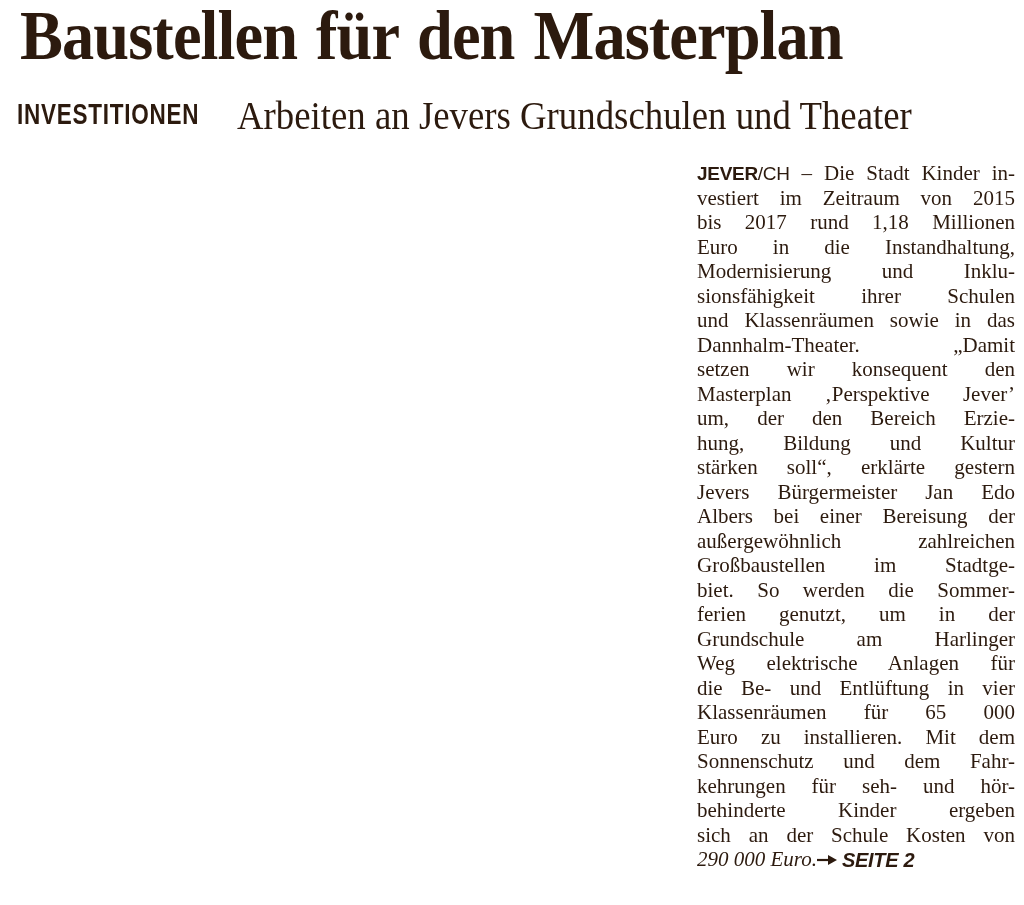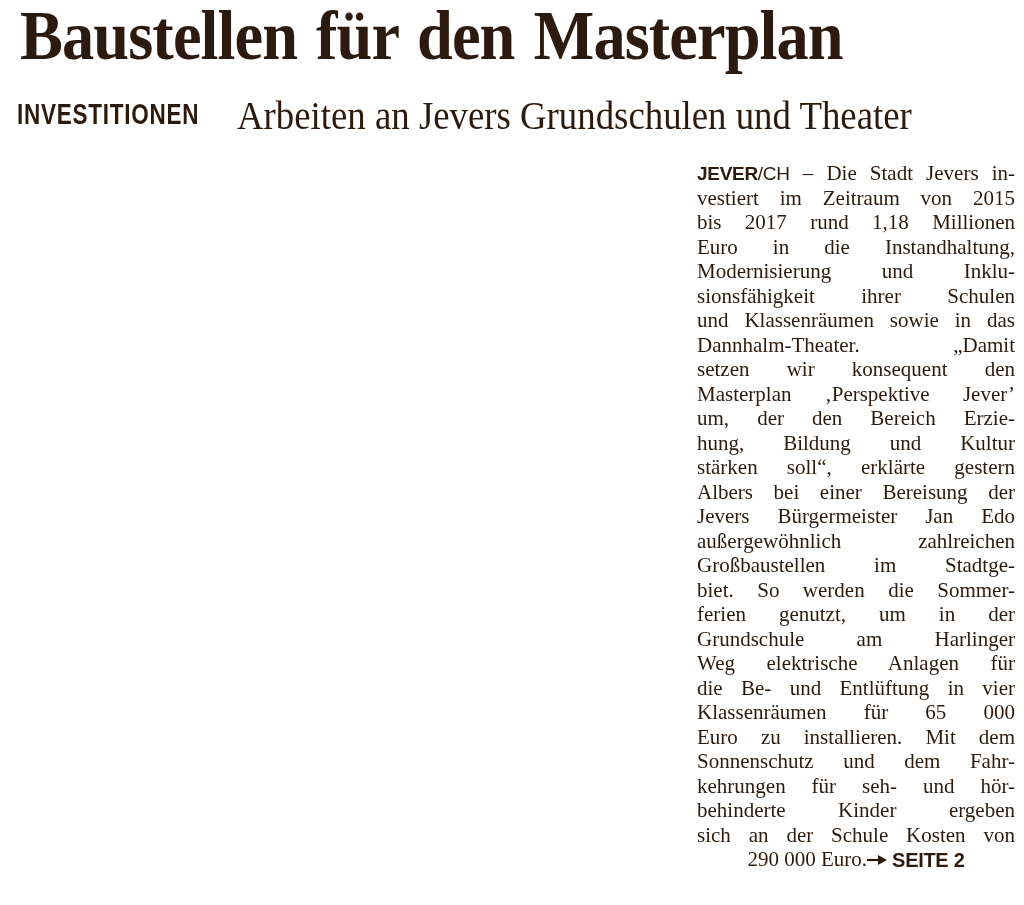--- a/index.html
+++ b/index.html
@@ -70,22 +70,23 @@
   }
   .bline {
     height: 24.5px;
     text-align: justify;
     text-align-last: justify;
     overflow: visible;
   }
   .bline-last {
     height: 24.5px;
     display: flex;
-    justify-content: center;
+    justify-content: flex-start;
     align-items: baseline;
+    font-style: italic;
   }
   .dateline-city {
     font-family: "Liberation Sans", sans-serif;
     font-size: 19px;
     font-weight: 700;
     letter-spacing: -0.3px;
   }
   .dateline-credit {
     font-family: "Liberation Sans", sans-serif;
     font-size: 19px;
@@ -108,35 +109,35 @@
 <body>
 
 <div class="page">
 
   <h1 class="headline">Baustellen für den Masterplan</h1>
 
   <span class="kicker">INVESTITIONEN</span>
   <h2 class="subheadline">Arbeiten an Jevers Grundschulen und Theater</h2>
 
   <section class="body-column">
-    <div class="bline"><span class="dateline-city">JEVER</span><span class="dateline-credit">/CH</span> <span>– Die Stadt Jevers in-</span></div>
+    <div class="bline"><span class="dateline-city">JEVER</span><span class="dateline-credit">/CH</span> <span>– Die Stadt Kinder in-</span></div>
     <div class="bline">vestiert im Zeitraum von 2015</div>
     <div class="bline">bis 2017 rund 1,18 Millionen</div>
     <div class="bline">Euro in die Instandhaltung,</div>
     <div class="bline">Modernisierung und Inklu-</div>
     <div class="bline">sionsfähigkeit ihrer Schulen</div>
     <div class="bline">und Klassenräumen sowie in das</div>
     <div class="bline">Dannhalm-Theater. „Damit</div>
     <div class="bline">setzen wir konsequent den</div>
     <div class="bline">Masterplan ‚Perspektive Jever’</div>
     <div class="bline">um, der den Bereich Erzie-</div>
     <div class="bline">hung, Bildung und Kultur</div>
     <div class="bline">stärken soll“, erklärte gestern</div>
+    <div class="bline">Jevers Bürgermeister Jan Edo</div>
     <div class="bline">Albers bei einer Bereisung der</div>
-    <div class="bline">Jevers Bürgermeister Jan Edo</div>
     <div class="bline">außergewöhnlich zahlreichen</div>
     <div class="bline">Großbaustellen im Stadtge-</div>
     <div class="bline">biet. So werden die Sommer-</div>
     <div class="bline">ferien genutzt, um in der</div>
     <div class="bline">Grundschule am Harlinger</div>
     <div class="bline">Weg elektrische Anlagen für</div>
     <div class="bline">die Be- und Entlüftung in vier</div>
     <div class="bline">Klassenräumen für 65&nbsp;000</div>
     <div class="bline">Euro zu installieren. Mit dem</div>
     <div class="bline">Sonnenschutz und dem Fahr-</div>

